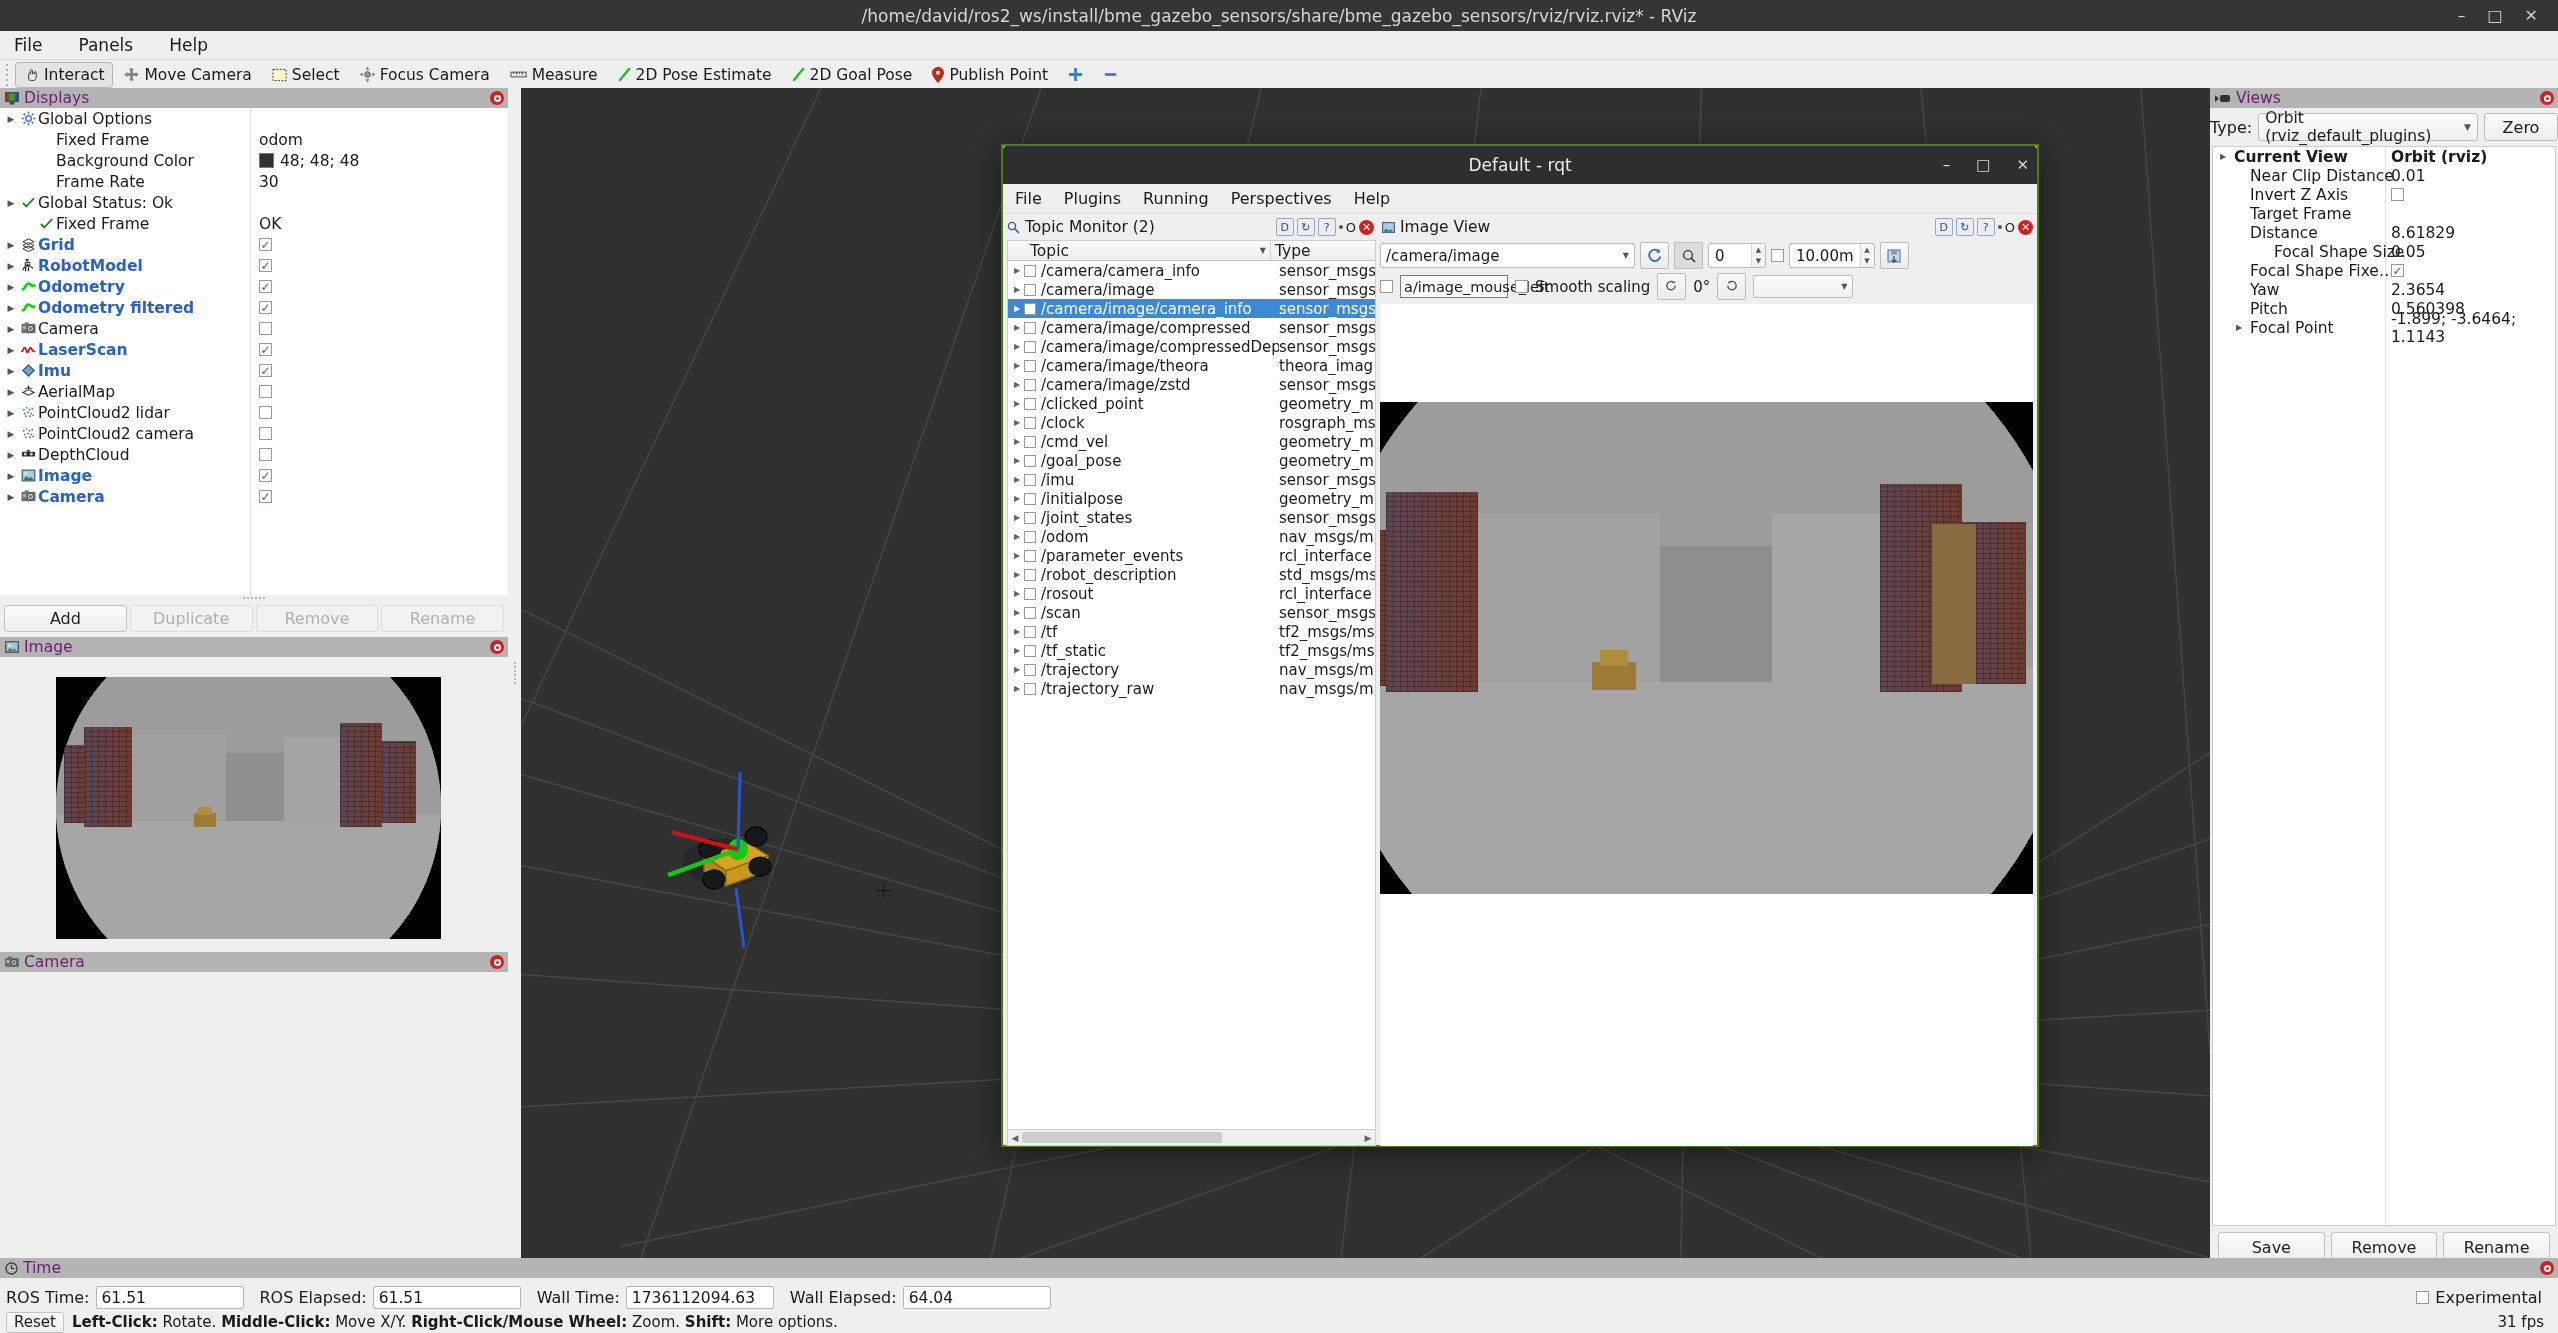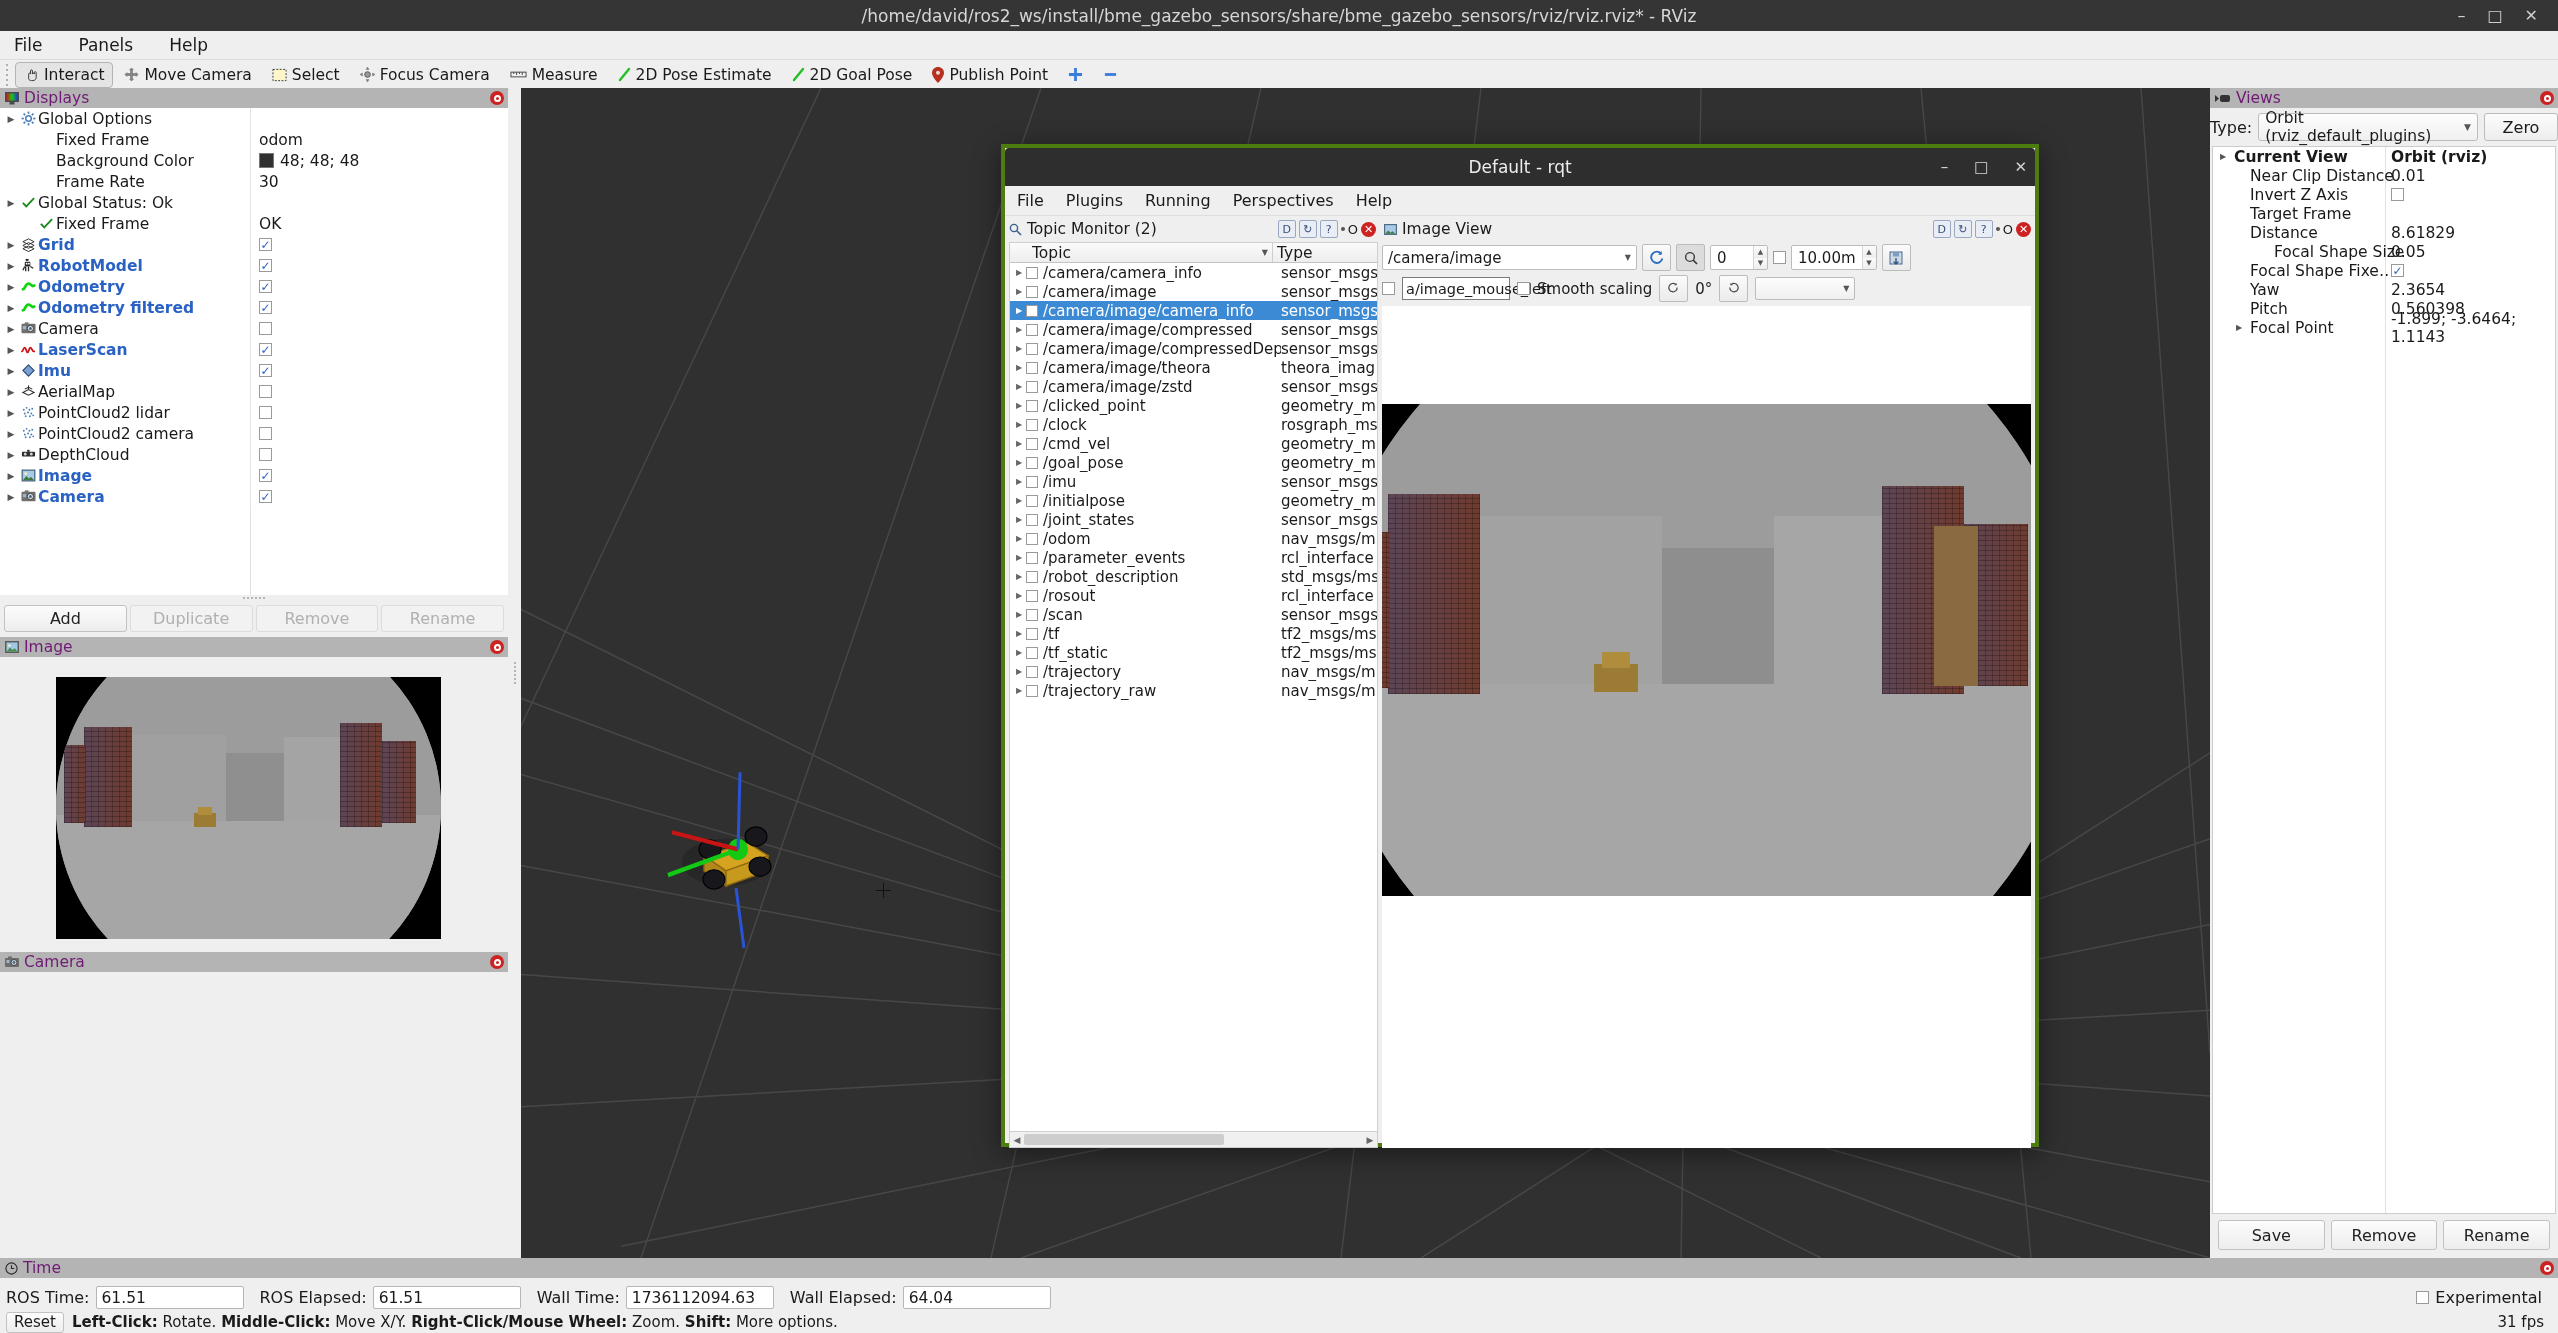--- a/index.html
+++ b/index.html
@@ -71,21 +71,21 @@
   .cam-body{flex:1;background:#efefef;}
 
   
   .view3d{position:absolute;left:521px;top:88px;right:348px;bottom:75px;background:#303030;overflow:hidden;}
   .vsplit{position:absolute;left:509px;top:88px;width:12px;bottom:75px;background:#efefef;
           display:flex;align-items:center;justify-content:center;}
   .vsplit .vdots{display:flex;flex-direction:column;gap:2px;}
   .vsplit .vdots i{width:2px;height:2px;background:#b5b5b5;display:block;}
 
   
-  .rightcol{position:absolute;right:0;top:88px;width:348px;bottom:75px;background:#efefef;
+  .rightcol{position:absolute;right:0;top:88px;width:348px;bottom:63px;background:#efefef;
             display:flex;flex-direction:column;}
   .typerow{display:flex;align-items:center;gap:6px;padding:5px 0;font-size:16px;}
   .combo{flex:1;height:26px;border:1px solid #bcbcbc;border-radius:3px;background:
          linear-gradient(#fdfdfd,#f0f0f0);display:flex;align-items:center;padding:0 6px;
          justify-content:space-between;font-size:15.5px;}
   .combo .car{font-size:9px;color:#555;}
   .zbtn{width:72px;height:26px;border:1px solid #bcbcbc;border-radius:3px;
         background:linear-gradient(#fcfcfc,#ededed);display:flex;align-items:center;justify-content:center;
         font-size:16px;}
   .vtree{flex:1;background:#fff;margin:0 2px;border:1px solid #cdcdcd;position:relative;overflow:hidden;
@@ -106,21 +106,21 @@
   .exp{margin-left:auto;display:flex;align-items:center;gap:6px;padding-right:10px;}
   .statusbar{position:absolute;left:0;right:0;bottom:0;height:22px;display:flex;align-items:center;
              gap:8px;padding:0 6px;font-size:15px;}
   .resetbtn{height:19px;padding:0 7px;border:1px solid #c2c2c2;border-radius:3px;
             background:linear-gradient(#fcfcfc,#ededed);display:flex;align-items:center;font-size:15px;}
   .hint b{font-weight:bold;}
   .fps{margin-left:auto;padding-right:8px;}
 
   
   .rqt{position:absolute;left:1001px;top:144px;width:1038px;height:1003px;
-       box-shadow:0 6px 26px rgba(0,0,0,.45);background:#efefef;border:4px solid #4d7c0f;box-sizing:border-box;}
+       box-shadow:0 6px 26px rgba(0,0,0,.45);background:#efefef;border:2px solid #4d7c0f;box-sizing:border-box;}
   .rqt-title{height:38px;background:#2e2e2e;color:#ededed;display:flex;align-items:center;
              justify-content:center;position:relative;font-size:17px;border-radius:4px 4px 0 0;}
   .rqt-title .rwin{position:absolute;right:8px;display:flex;gap:26px;color:#d4d4d4;font-size:15px;}
   .rqt-menu{height:29px;background:#efefef;display:flex;align-items:center;gap:22px;padding-left:12px;
             font-size:16px;border-bottom:1px solid #dedede;}
   .dockhdr{height:26px;display:flex;align-items:center;font-size:15.5px;padding:0 4px;gap:5px;}
   .dockhdr .spacer{flex:1;}
   .dockicons{display:flex;align-items:center;gap:3px;}
   .di{width:16px;height:16px;border:1px solid #9aa7c0;background:#e8edf6;border-radius:2px;
       display:flex;align-items:center;justify-content:center;font-size:11px;color:#3a4f7a;}

